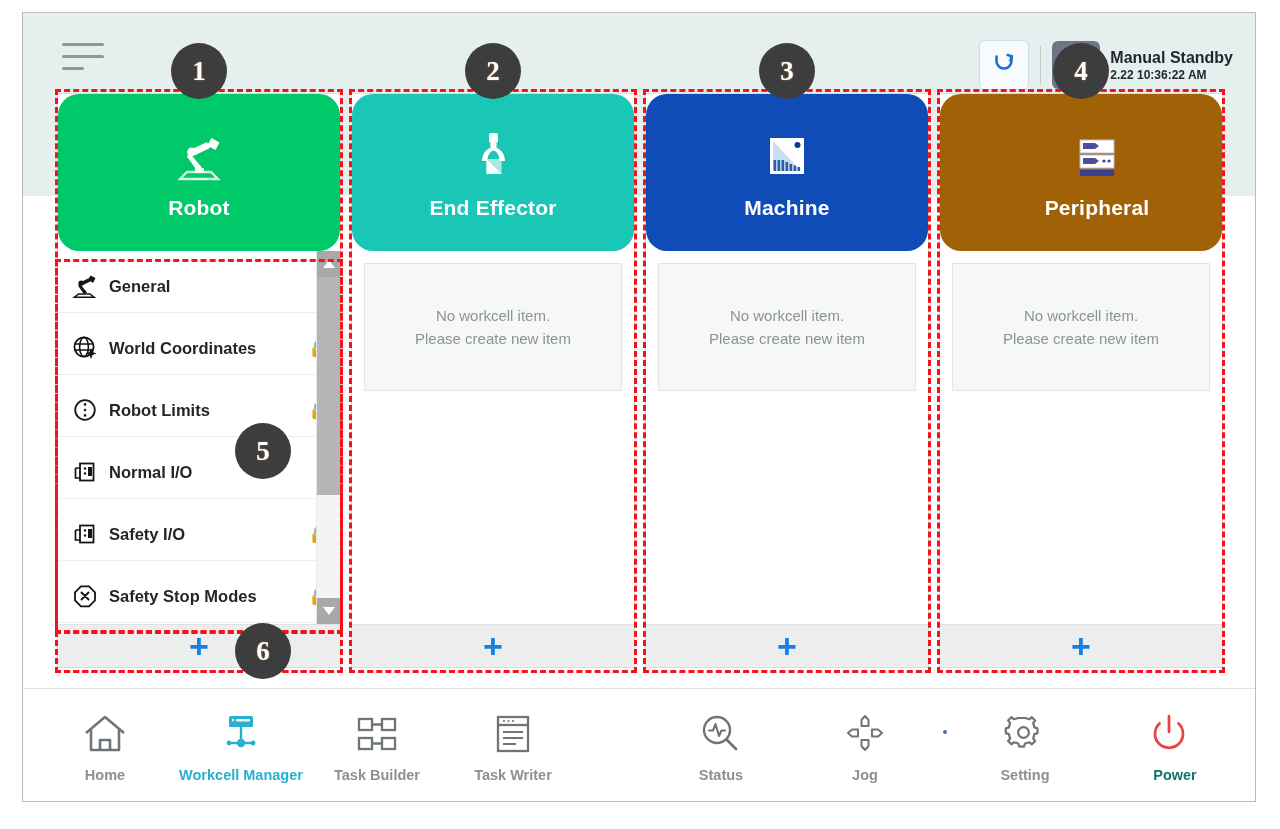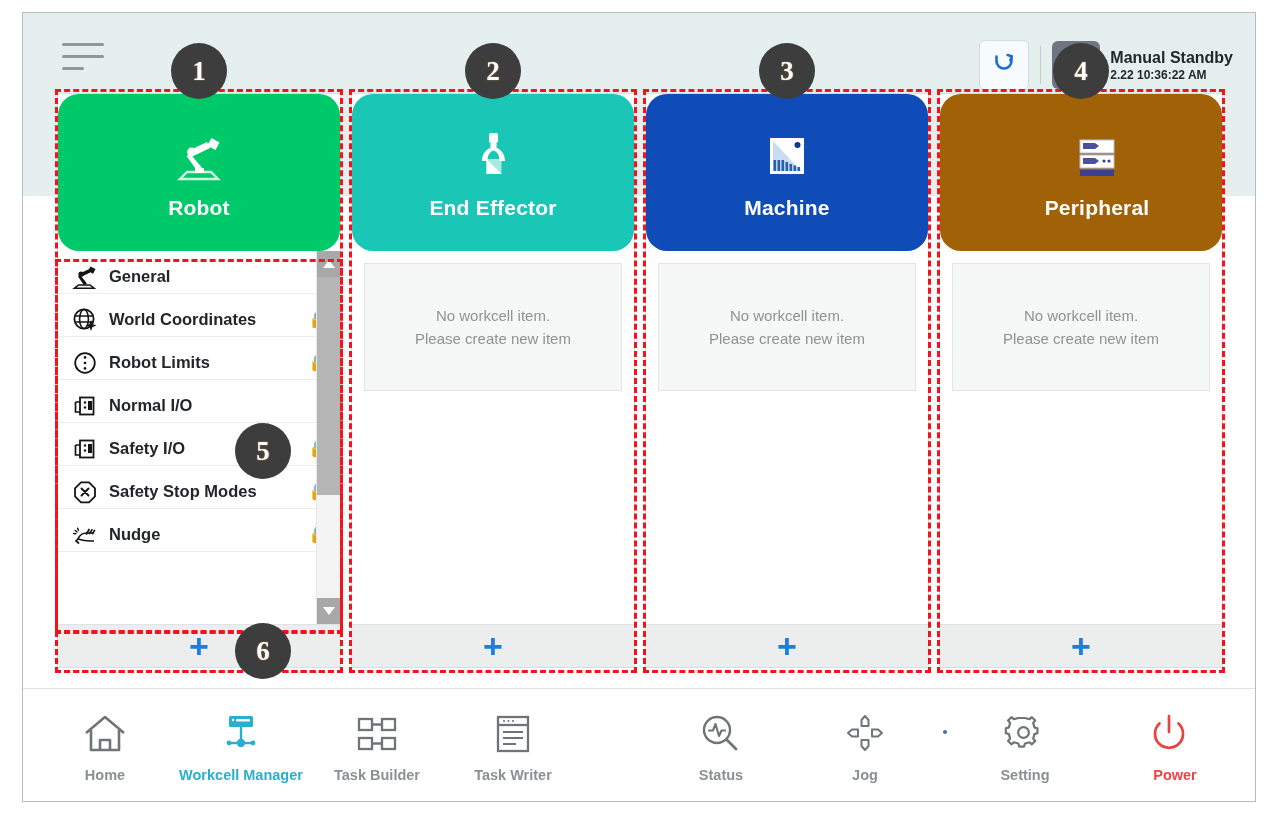--- a/index.html
+++ b/index.html
@@ -71,21 +71,21 @@
   
   .empty{
     margin:12px;height:126px;border:1px solid #e2e4e5;background:#f6f7f7;
     display:flex;flex-direction:column;align-items:center;justify-content:center;
     color:#8d9395;font-size:15px;line-height:1.55;
   }
 
   
   .list{position:absolute;left:0;top:0;right:0;bottom:0;}
   .litem{
-    height:43px;display:flex;align-items:center;padding:9px 10px 0 12px;
+    height:62px;display:flex;align-items:center;padding:9px 10px 0 12px;
     border-bottom:1px solid #ededed;box-sizing:border-box;cursor:pointer;background:#fff;
   }
   .litem .li-ic{width:30px;height:30px;flex:0 0 30px;display:flex;align-items:center;justify-content:center;}
   .litem .li-tx{flex:1;margin-left:9px;font-size:16.5px;font-weight:bold;color:#22262a;white-space:nowrap;}
   .litem .li-lk{width:20px;display:flex;justify-content:flex-end;}
   .lockg{font-size:17px;color:#111;line-height:1;}
   .scroll{
     position:absolute;right:0;top:0;bottom:0;width:23px;background:#f4f4f4;border-left:1px solid #e7e7e7;
     cursor:pointer;
   }
@@ -104,21 +104,21 @@
   .navgroup{display:flex;align-items:center;}
   .navgroup.left{margin-left:34px;gap:40px;}
   .navgroup.right{margin-left:auto;margin-right:38px;gap:48px;}
   .navitem{
     width:96px;display:flex;flex-direction:column;align-items:center;justify-content:flex-end;
     cursor:pointer;
   }
   .navitem .nic{height:52px;display:flex;align-items:center;justify-content:center;}
   .navitem .nlb{margin-top:7px;font-size:14.5px;font-weight:bold;color:#8b9094;white-space:nowrap;}
   .navitem.active .nlb{color:#27b0cf;}
-  .navitem.power .nlb{color:#ef4444;margin-left:12px;}
+  .navitem.power .nlb{color:#0f766e;margin-left:12px;}
   .dotsep{width:4px;height:4px;border-radius:50%;background:#4a6fa5;margin:0 -18px 26px -18px;}
 
   
   .ann{
     position:absolute;border:3px dashed #f5121a;box-sizing:border-box;pointer-events:none;
   }
   .badge{
     position:absolute;width:56px;height:56px;border-radius:50%;background:#3d3d3d;
     display:flex;align-items:center;justify-content:center;
     color:#ffffff;font-size:27px;font-weight:bold;

